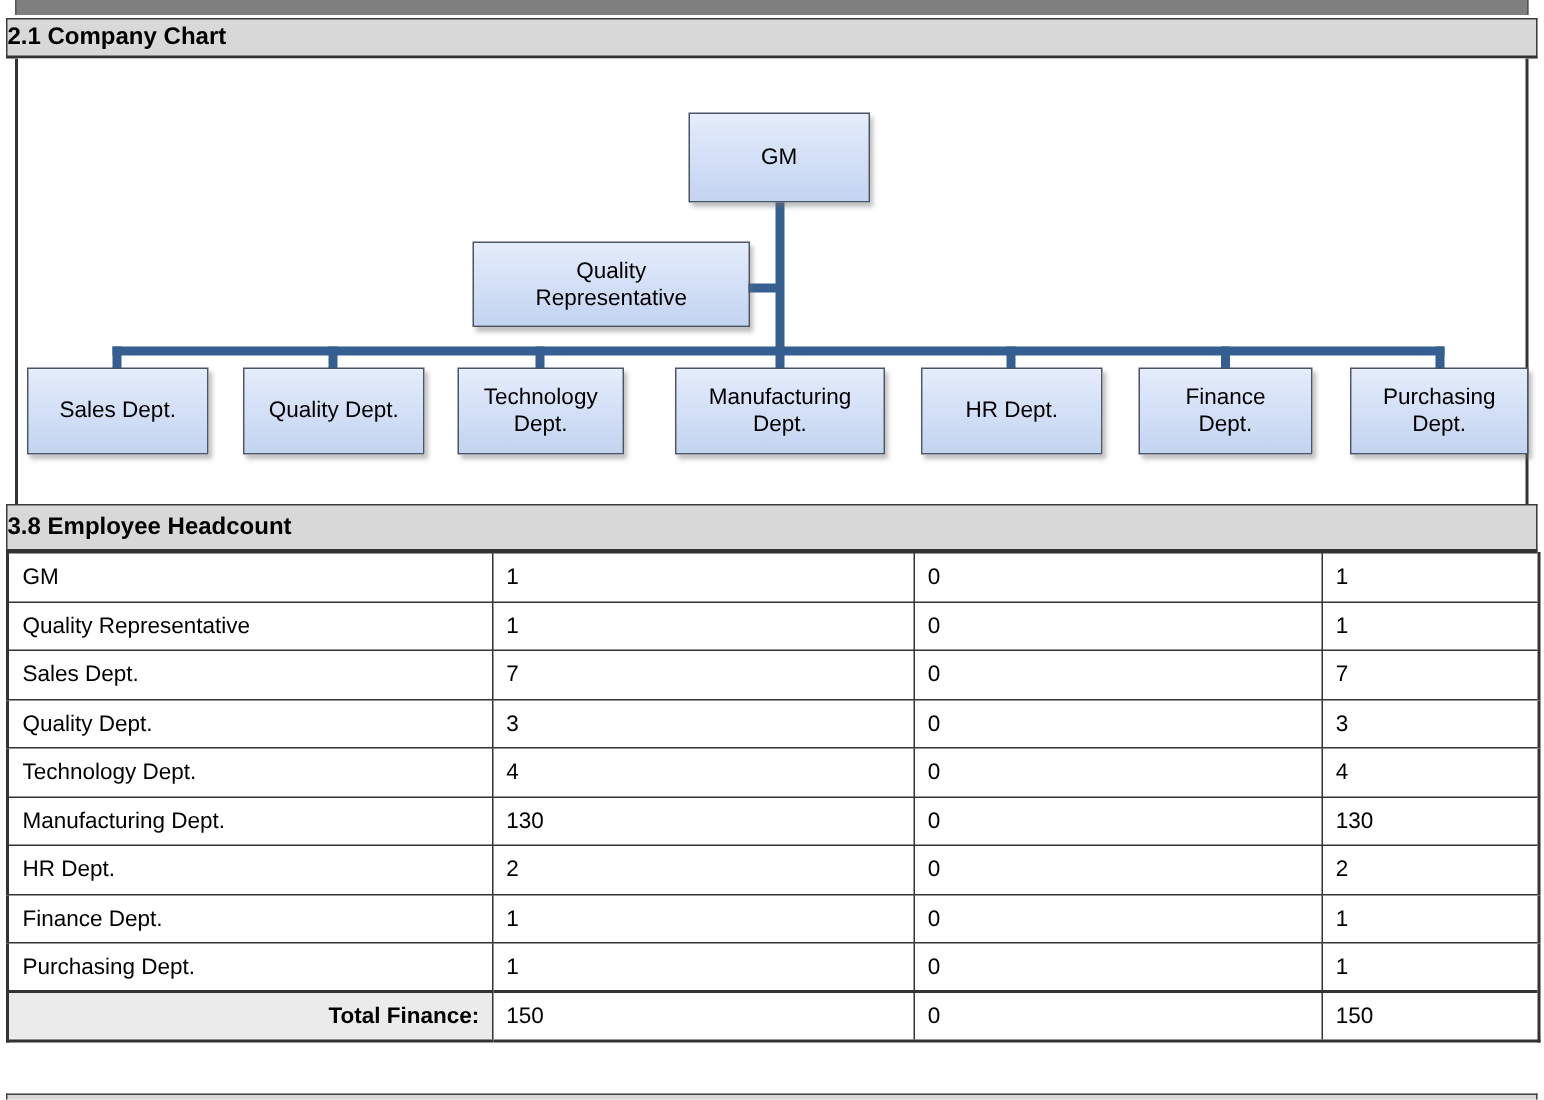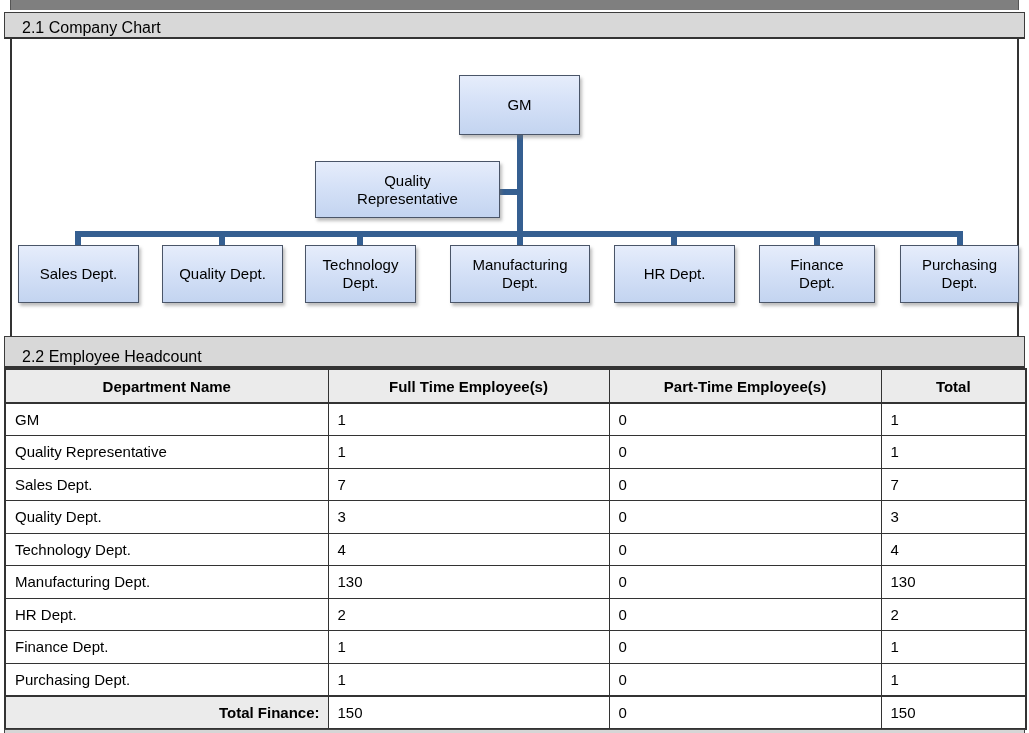--- a/index.html
+++ b/index.html
@@ -7,22 +7,22 @@
               font-family:"Liberation Sans", sans-serif; color:#000; }
   .page { position:absolute; left:4px; top:0; width:1021px; height:733px; }
 
   
   .top-strip { position:absolute; left:6px; top:0; width:1009px; height:10px;
                background:#7f7f7f; border-left:1px solid #555; border-right:1px solid #555; }
 
   
   .section-bar { position:absolute; left:0; width:1021px; background:#d8d8d8;
                  border:1px solid #3c3c3c; border-bottom:2px solid #333;
-                 display:flex; align-items:flex-end; padding-left:17px;
-                 font-size:16px; font-weight:normal; }
+                 display:flex; align-items:center; 
+                 font-size:16px; font-weight:bold; }
   .bar-1 { top:12px; height:27px; }
   .bar-2 { top:336px; height:32px; }
 
   
   .chart-area { position:absolute; left:6px; top:39px; width:1009px; height:297px;
                 background:#fff; border-left:2px solid #333; border-right:2px solid #333; }
 
   .node { position:absolute; display:flex; align-items:center; justify-content:center;
           text-align:center; font-size:15px; line-height:1.2;
           background:linear-gradient(180deg,#e6edfb 0%,#d5e1f7 45%,#c3d4f0 100%);
@@ -98,37 +98,31 @@
     </div>
     <div class="node" style="left:747px; top:206px; width:116px; height:58px;">
       <span style="max-width:72px;">Finance Dept.</span>
     </div>
     <div class="node" style="left:888px; top:206px; width:119px; height:58px;">
       <span style="max-width:88px;">Purchasing Dept.</span>
     </div>
   </div>
 
   <div class="section-bar bar-2">
-    <span>2.2 Employee Headcount</span>
+    <span>3.8 Employee Headcount</span>
   </div>
 
   <table class="hc-table">
     <colgroup>
         <col class="c1">
         <col class="c2">
         <col class="c3">
         <col class="c4">
       </colgroup>
     <tbody>
-        <tr>
-      <th class="outer-l">Department Name</th>
-      <th>Full Time Employee(s)</th>
-      <th>Part-Time Employee(s)</th>
-      <th class="outer-r">Total</th>
-    </tr>
     <tr>
       <td class="outer-l">GM</td>
       <td>1</td>
       <td>0</td>
       <td class="outer-r">1</td>
     </tr>
     <tr>
       <td class="outer-l">Quality Representative</td>
       <td>1</td>
       <td>0</td>

